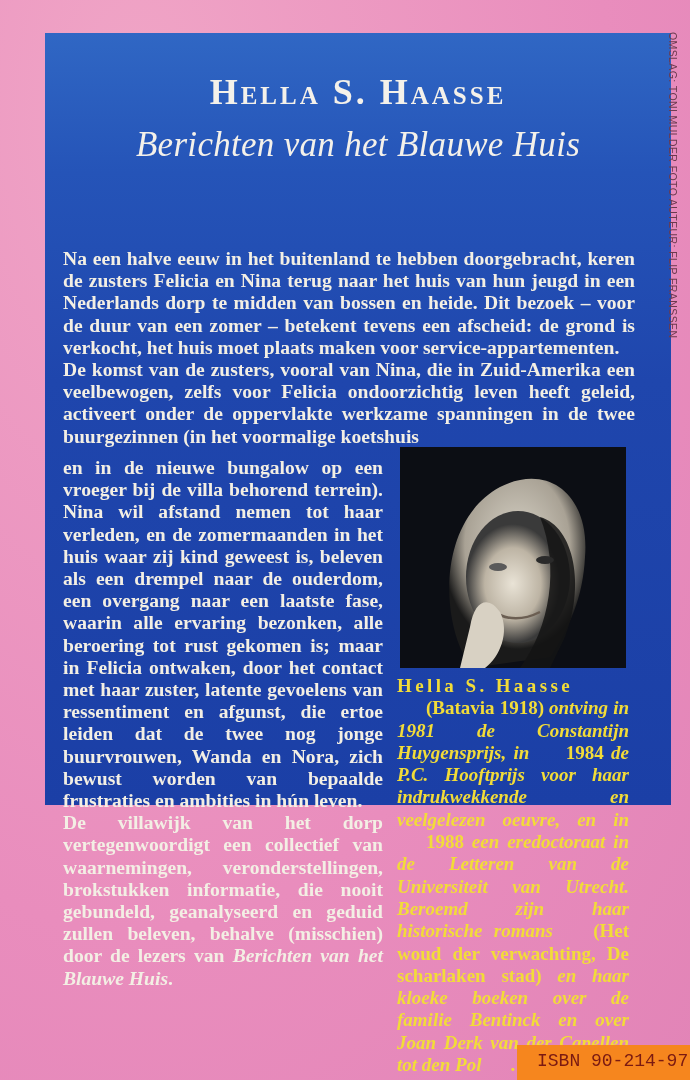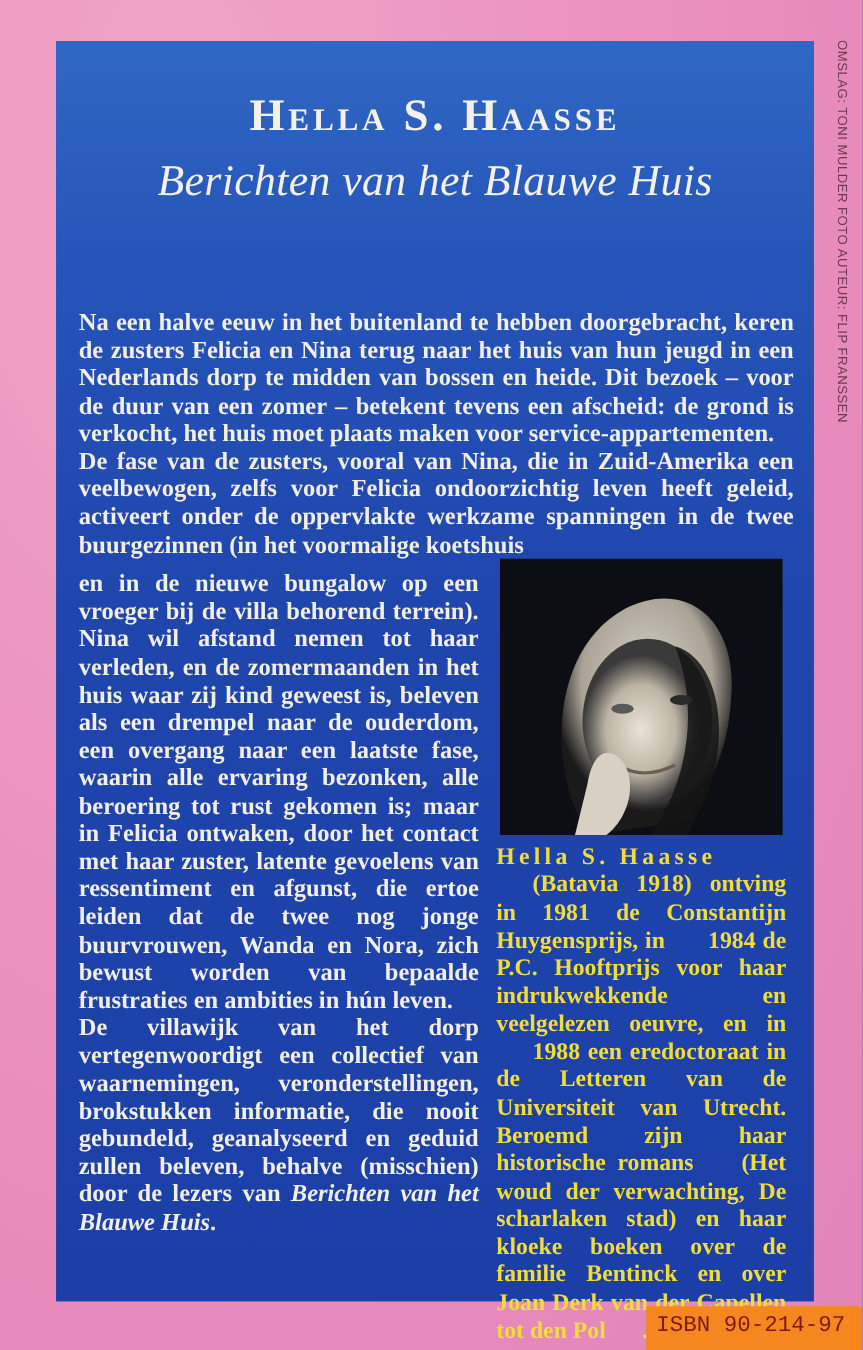--- a/index.html
+++ b/index.html
@@ -3,23 +3,24 @@
 <meta charset="utf-8">
 <style>
   html, body { margin:0; padding:0; }
   body {
     width:690px; height:1080px; position:relative; overflow:hidden;
     background:#e98dbd;
     background-image: radial-gradient(ellipse at 20% 10%, #f0a5c6 0%, #e98dbd 60%, #e284b7 100%);
     font-family:"DejaVu Serif", "Liberation Serif", serif;
   }
   .panel {
-    position:absolute; left:45px; top:33px; width:606px; height:1008px;
+    position:absolute; left:45px; top:33px; width:606px; height:772px;
     background:#1f46b0;
     background-image: linear-gradient(180deg, #3067c4 0%, #2554b8 18%, #1f46ad 45%, #1b3fa6 100%);
+    padding-left: 20px;
   }
   .author {
     position:absolute; left:0; right:0; top:38px; text-align:center;
     color:#f4f1ea; font-family:"Liberation Serif", serif; font-weight:bold;
     font-size:36px; letter-spacing:3px; font-variant:small-caps;
   }
   .title {
     position:absolute; left:0; right:0; top:92px; text-align:center;
     color:#f4f1ea; font-family:"Liberation Serif", serif; font-style:italic;
     font-size:35px; letter-spacing:0.3px;
@@ -36,43 +37,43 @@
     background:#0b0d12; overflow:hidden;
   }
   .photo svg { display:block; }
   .bio {
     position:absolute; left:352px; top:642px; width:232px;
     color:#f2dc38; font-family:"Liberation Serif", serif;
     font-size:19px; line-height:22.3px; text-align:justify;
   }
   .bio .name { font-weight:bold; letter-spacing:3.4px; font-style:normal; display:block; text-align:justify; }
   .bio .roman { font-style:normal; font-weight:bold;margin-left:29px; }
-  .bio .ital { font-weight:bold; }
+  .bio .ital { font-style:italic; font-weight:bold; }
   .credit {
     position:absolute; left:655px; top:32px; width:24px; height:360px;
     writing-mode:vertical-rl; color:#6b3a4e; font-family:"Liberation Sans", sans-serif;
     font-size:10.5px; letter-spacing:0.4px; white-space:nowrap;
   }
   .isbn {
     position:absolute; left:517px; top:1045px; width:173px; height:35px;
     background:#f6861e; color:#7a1a12;
     font-family:"Liberation Mono", monospace; font-size:18px; line-height:32px;
-    padding-left:8px; box-sizing:border-box; white-space:nowrap; overflow:hidden;
+    padding-left:20px; box-sizing:border-box; white-space:nowrap; overflow:hidden;
   }
 </style>
 </head>
 <body>
 
 <div class="panel">
   <div class="author">Hella S. Haasse</div>
   <div class="title">Berichten van het Blauwe Huis</div>
 
   <div class="body-full">
     <p>Na een halve eeuw in het buitenland te hebben doorgebracht, keren de zusters Felicia en Nina terug naar het huis van hun jeugd in een Nederlands dorp te midden van bossen en heide. Dit bezoek – voor de duur van een zomer – betekent tevens een afscheid: de grond is verkocht, het huis moet plaats maken voor service-appartementen.</p>
-    <p>De fase van de zusters, vooral van Nina, die in Zuid-Amerika een veelbewogen, zelfs voor Felicia ondoorzichtig leven heeft geleid, activeert onder de oppervlakte werkzame spanningen in de twee buurgezinnen (in het voormalige koetshuis</p>
+    <p>De komst van de zusters, vooral van Nina, die in Zuid-Amerika een veelbewogen, zelfs voor Felicia ondoorzichtig leven heeft geleid, activeert onder de oppervlakte werkzame spanningen in de twee buurgezinnen (in het voormalige koetshuis</p>
   </div>
 
   <div class="body-narrow" style="top:424px;">
     <p>en in de nieuwe bungalow op een vroeger bij de villa behorend terrein). Nina wil afstand nemen tot haar verleden, en de zomermaanden in het huis waar zij kind geweest is, beleven als een drempel naar de ouderdom, een overgang naar een laatste fase, waarin alle ervaring bezonken, alle beroering tot rust gekomen is; maar in Felicia ontwaken, door het contact met haar zuster, latente gevoelens van ressentiment en afgunst, die ertoe leiden dat de twee nog jonge buurvrouwen, Wanda en Nora, zich bewust worden van bepaalde frustraties en ambities in hún leven.</p>
     <p><span>De villawijk van het dorp vertegenwoordigt een collectief van waarnemingen, veronderstellingen, brokstukken informatie, die nooit gebundeld, geanalyseerd en geduid zullen beleven, behalve (misschien) door de lezers van </span><i>Berichten van het Blauwe Huis</i><span>.</span></p>
   </div>
 
   <div class="photo">
     <svg width="226" height="221" viewBox="0 0 226 221">
       <defs>

